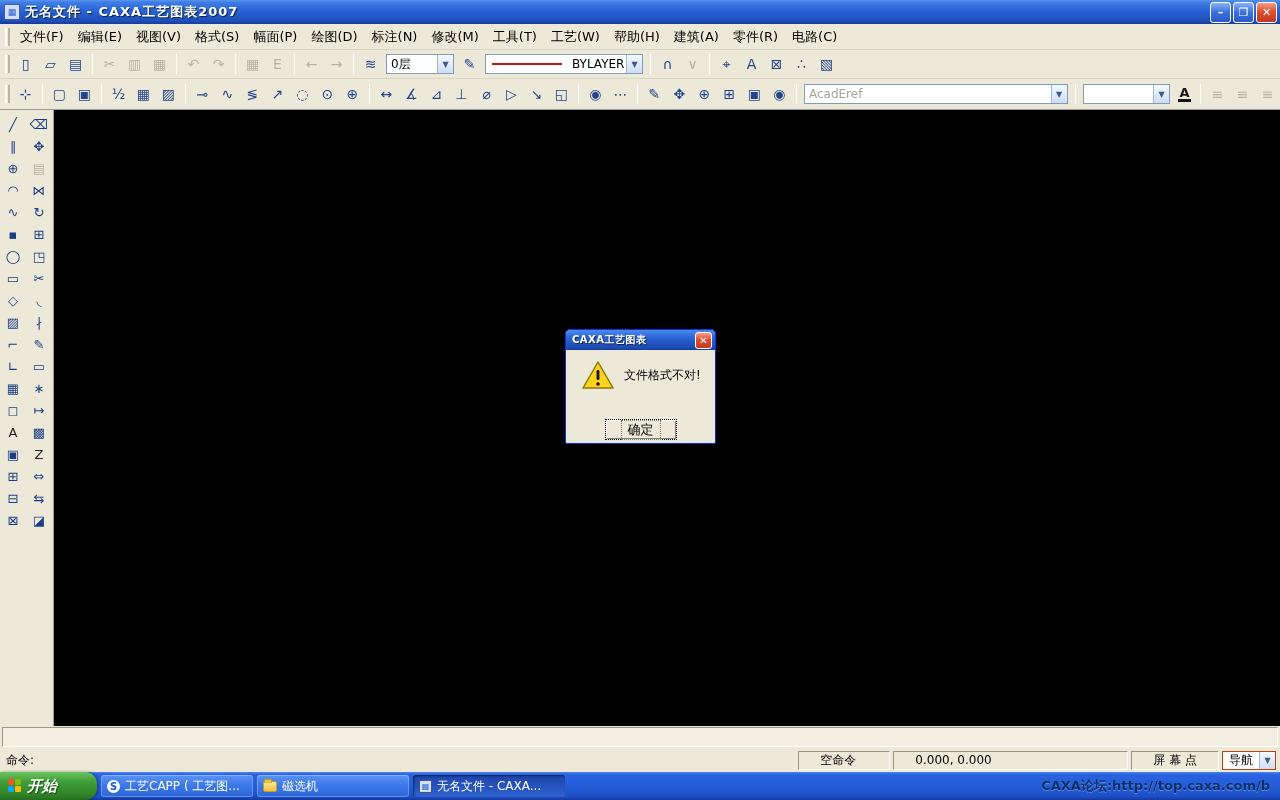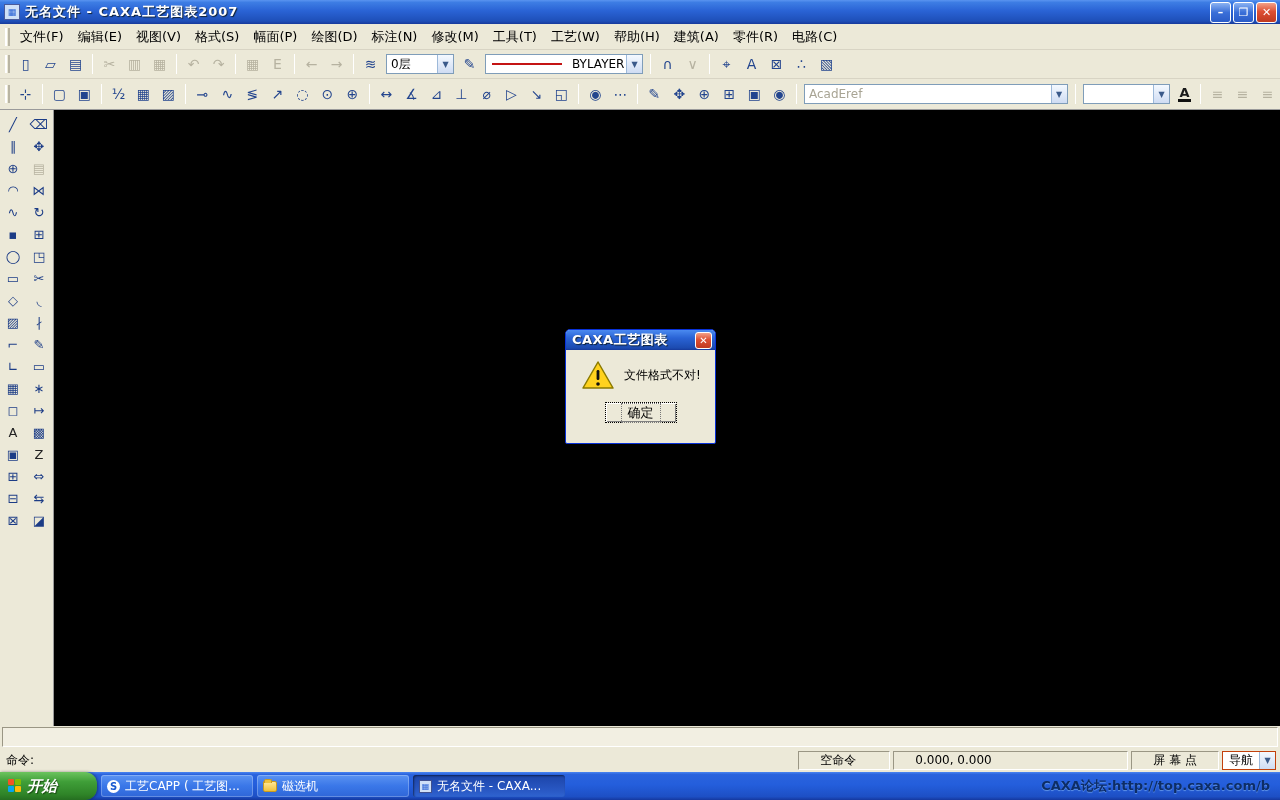--- a/index.html
+++ b/index.html
@@ -100,25 +100,25 @@
     text-align:center; line-height:12px; }
   .tray-watermark { margin-left:auto; padding-right:10px; color:#0d2d66; font-size:13px; font-weight:bold;
     text-shadow:0 1px 1px rgba(160,210,255,.5); }
 
   
   .dialog { position:absolute; left:565px; top:329px; width:151px; height:115px; z-index:50;
     border:1px solid #0831d9; border-radius:5px 5px 2px 2px; background:#ece9d8;
     box-shadow:2px 3px 6px rgba(0,0,0,.65); display:flex; flex-direction:column; }
   .dialog-titlebar { height:20px; flex:0 0 20px; border-radius:4px 4px 0 0; display:flex; align-items:center;
     padding:0 3px 0 6px; background:linear-gradient(180deg,#4a8af0 0%,#2a63d5 40%,#1c4bb0 90%,#15389a 100%); }
-  .dialog-title { color:#fff; font-size:13px; font-weight:bold; flex:1; text-shadow:1px 1px 1px #123; letter-spacing:0.5px; }
+  .dialog-title { color:#fff; font-size:10px; font-weight:bold; flex:1; text-shadow:1px 1px 1px #123; letter-spacing:0.5px; }
   .dialog-close { width:17px; height:17px; border-radius:3px; border:1px solid #fff; color:#fff; font-size:10px; font-weight:bold;
     display:flex; align-items:center; justify-content:center;
     background:linear-gradient(180deg,#f3a188 0%,#dd4f33 45%,#c03a20 100%); }
-  .dialog-body { flex:1; display:flex; flex-direction:column; padding:10px 8px 8px; }
+  .dialog-body { flex:1; display:flex; flex-direction:column; padding:10px 8px 8px;gap:17px; }
   .dialog-msgrow { display:flex; align-items:center; gap:10px; padding-left:8px; }
   .dialog-message { font-size:12px; color:#000; white-space:nowrap; }
   .ok-btn { margin:12px auto 0; width:72px; height:21px; background:#ece9d8; font-size:13px;
     border:1px dotted #000; box-shadow:inset 1px 1px 0 #fff, inset -1px -1px 0 #808080;
     display:flex; align-items:center; justify-content:center; }
   .ok-btn span { border:1px dotted #777; padding:0 6px; }
 </style>
 </head>
 <body>
 

